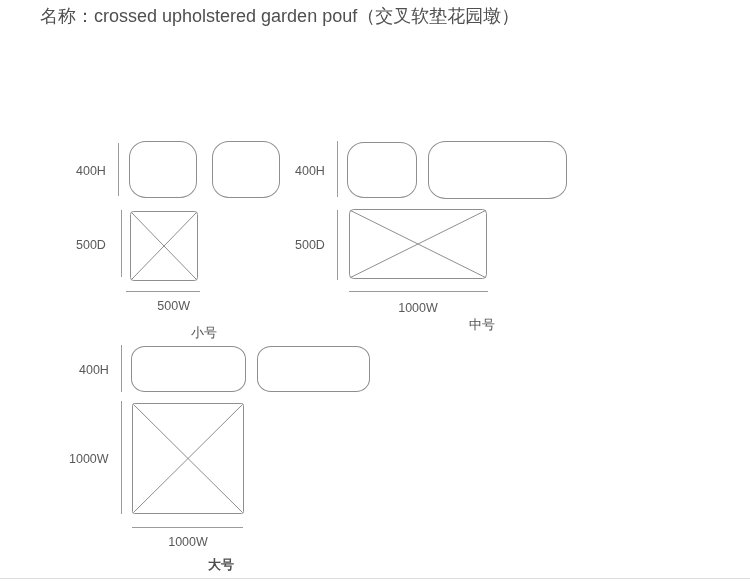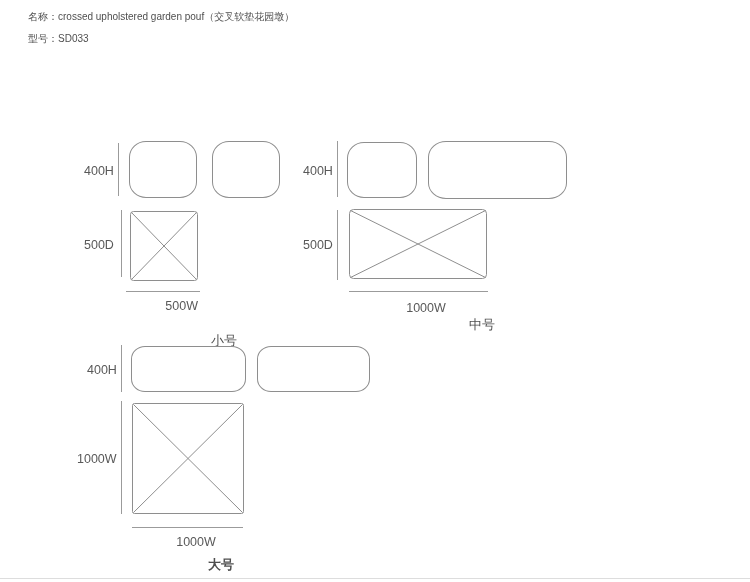--- a/index.html
+++ b/index.html
@@ -6,33 +6,32 @@
   .sheet {
     position: relative;
     width: 750px;
     height: 582px;
     background: #ffffff;
     font-family: "Liberation Sans", sans-serif;
     overflow: hidden;
   }
   .specs {
     position: absolute;
-    left: 28px;
+    left: 40px;
     top: 6px;
-    font-size: 10px;
+    font-size: 18px;
     line-height: 21.5px;
     color: #4f4f4f;
     white-space: nowrap;
   }
   .dim {
     position: absolute;
     font-size: 12.5px;
     color: #595959;
     white-space: nowrap;
-    margin-left: 8px;
   }
   .dim.center { text-align: center; }
   .caption {
     position: absolute;
     font-size: 13px;
     color: #4f4f4f;
     white-space: nowrap;
   }
   .vline { position: absolute; width: 1px; background: #9b9b9b; }
   .hline { position: absolute; height: 1px; background: #9b9b9b; }
@@ -60,40 +59,39 @@
     background: #dddddd;
   }
 </style>
 </head>
 <body>
 
 <div class="sheet">
 
   <div class="specs">
     <div>名称：crossed upholstered garden pouf（交叉软垫花园墩）</div>
-    <div>型号：SD033</div>
   </div>
 
   <div>
     <span class="dim" style="left:76px; top:164px;">400H</span>
     <div class="vline" style="left:118px; top:143px; height:53px;"></div>
     <div class="pouf pouf-s" style="left:129px; top:141px; width:68px; height:57px;"></div>
     <div class="pouf pouf-s" style="left:212px; top:141px; width:68px; height:57px;"></div>
 
     <span class="dim" style="left:76px; top:238px;">500D</span>
     <div class="vline" style="left:121px; top:210px; height:67px;"></div>
     <svg class="crossbox" style="left:130px; top:211px;" width="68" height="70">
       <rect x="0.5" y="0.5" width="67" height="69" rx="3"></rect>
       <line x1="1.5" y1="1.5" x2="66.5" y2="68.5"></line>
       <line x1="66.5" y1="1.5" x2="1.5" y2="68.5"></line>
     </svg>
 
     <div class="hline" style="left:126px; top:291px; width:74px;"></div>
     <span class="dim center" style="left:136px; top:299px; width:54px;text-align:right;">500W</span>
-    <span class="caption" style="left:191px; top:332px;margin-left:20px;">小号</span>
+    <span class="caption" style="left:191px; top:324px;">小号</span>
   </div>
 
   <div>
     <span class="dim" style="left:295px; top:164px;">400H</span>
     <div class="vline" style="left:337px; top:141px; height:56px;"></div>
     <div class="pouf pouf-s" style="left:347px; top:142px; width:70px; height:56px;"></div>
     <div class="pouf pouf-m" style="left:428px; top:141px; width:139px; height:58px;"></div>
 
     <span class="dim" style="left:295px; top:238px;">500D</span>
     <div class="vline" style="left:337px; top:210px; height:70px;"></div>

